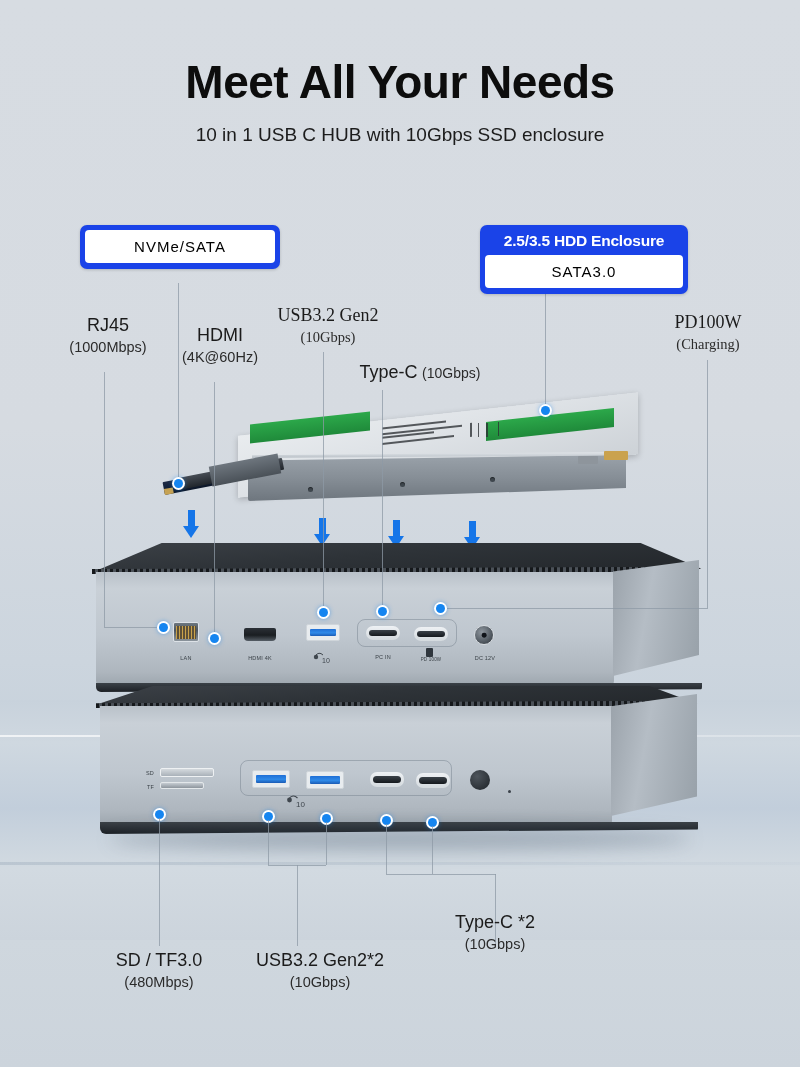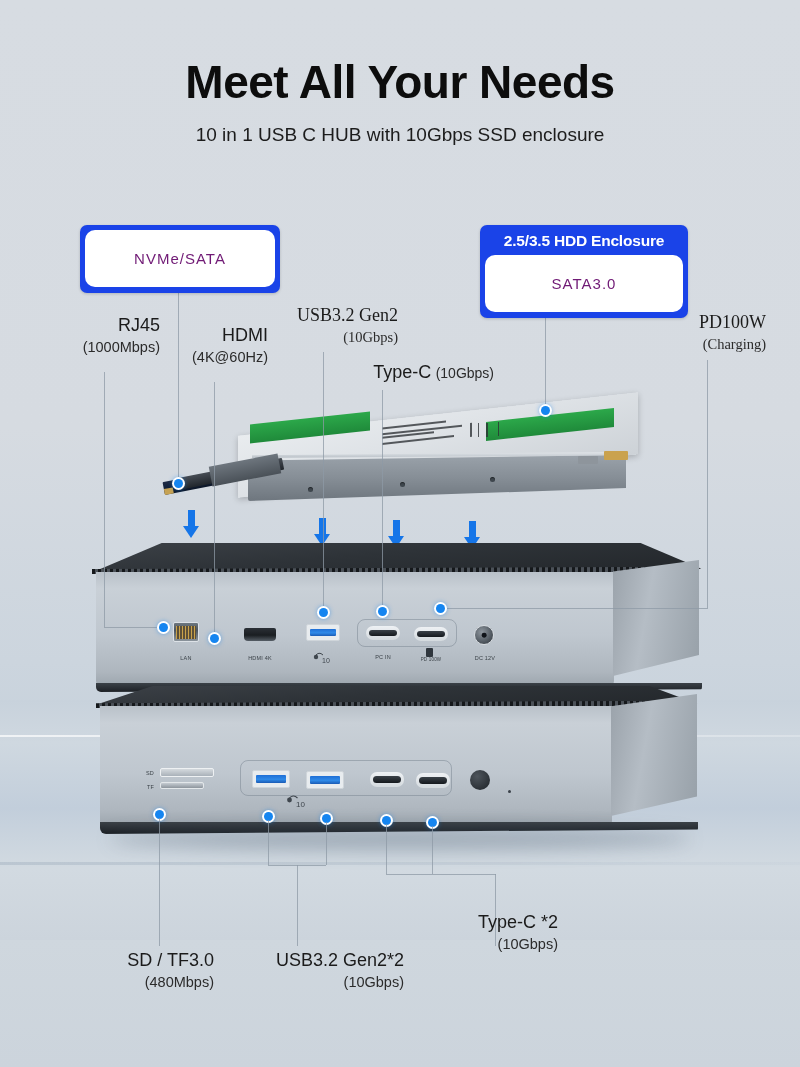--- a/index.html
+++ b/index.html
@@ -20,28 +20,28 @@
   
   .badge {
     position:absolute; background:#1a43e8; border-radius:7px; padding:5px 5px 6px 5px;
     box-shadow:0 1px 3px rgba(0,0,0,.18);
   }
   .badge .bhead {
     color:#fff; font-size:15.5px; font-weight:700; text-align:center;
     padding:2px 10px 5px 10px; letter-spacing:-0.2px; white-space:nowrap;
   }
   .badge .bbody {
-    background:#fff; border-radius:10px; color:#701a75; font-size:15px;
-    text-align:center; padding:20px 10px; letter-spacing:1px; white-space:nowrap;
+    background:#fff; border-radius:4px; color:#000000; font-size:15px;
+    text-align:center; padding:8px 10px; letter-spacing:1px; white-space:nowrap;
   }
   #badge-ssd { left:80px; top:225px; width:200px; }
   #badge-hdd { left:480px; top:225px; width:208px; }
 
   
-  .callout { position:absolute; text-align:right; white-space:nowrap; }
+  .callout { position:absolute; text-align:center; white-space:nowrap; }
   .callout .c1 { font-size:18px; color:#1b1b1b; }
   .callout .c2 { font-size:14.5px; color:#2b2b2b; margin-top:3px; }
   .callout .inline { font-size:14px; color:#2b2b2b; }
 
   #lbl-rj45  { left:56px;  top:315px; width:104px; }
   #lbl-hdmi  { left:172px; top:325px; width:96px; }
   #lbl-usb32 { left:258px; top:305px; width:140px;font-family:Liberation Serif, serif; }
   #lbl-typec { left:346px; top:362px; width:148px; }
   #lbl-pd    { left:650px; top:312px; width:116px;font-family:Liberation Serif, serif; }
 

